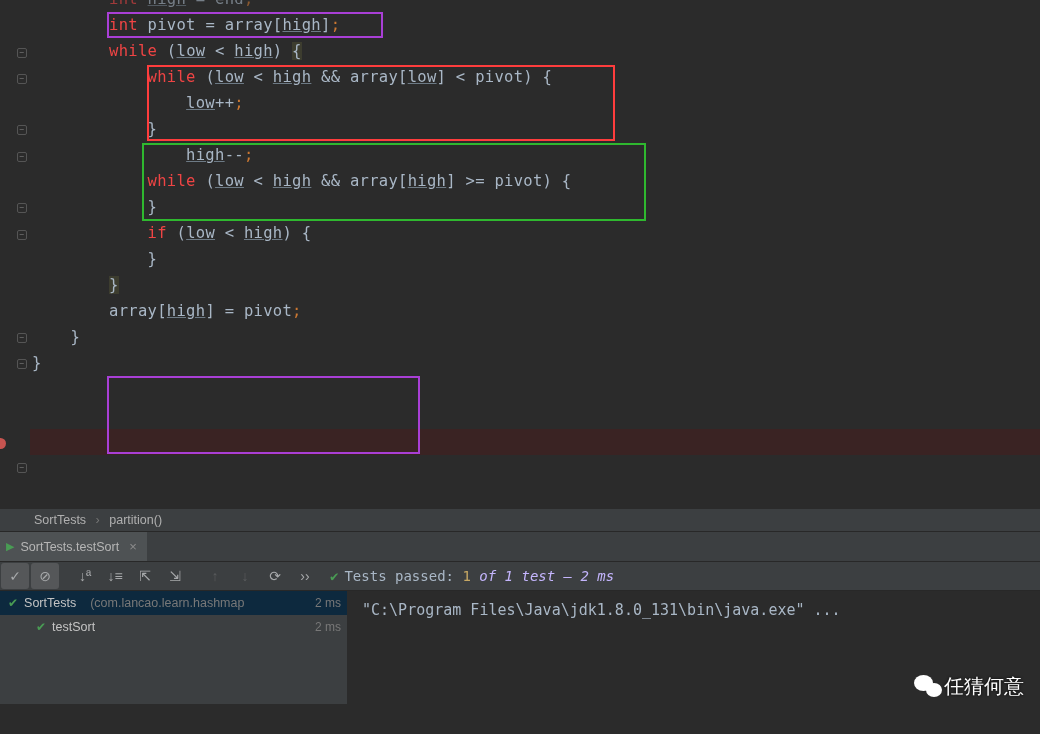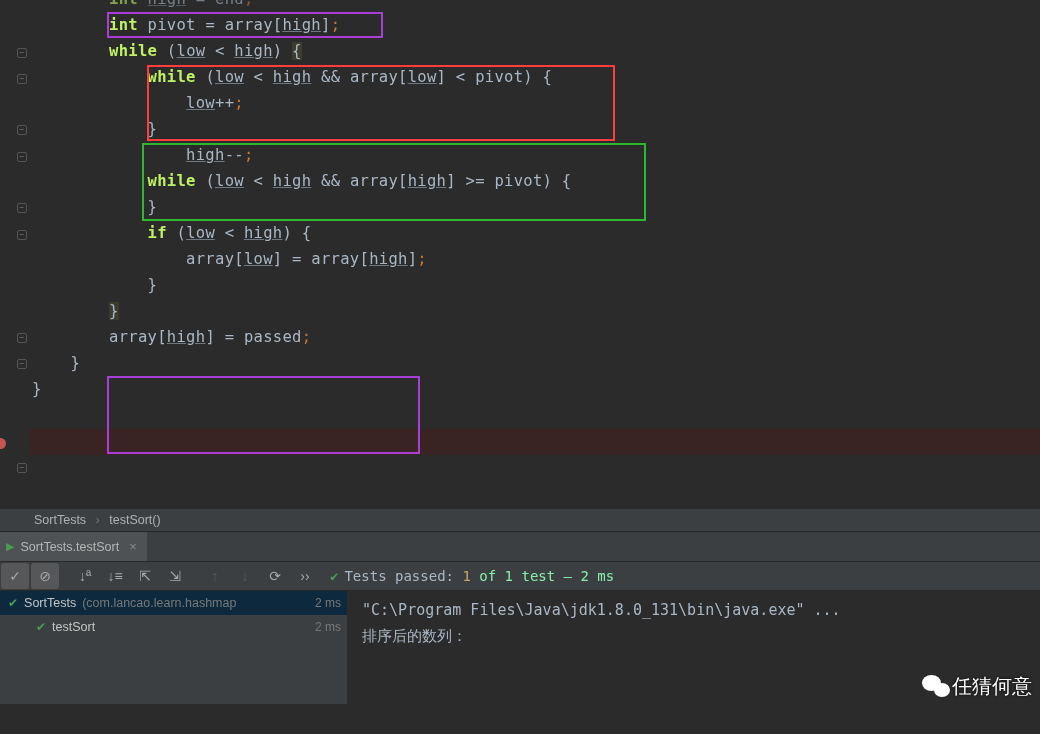--- a/index.html
+++ b/index.html
@@ -42,21 +42,21 @@
     padding-left: 2px;
     position: relative;
   }
   .line {
     height: 26px;
     line-height: 26px;
     white-space: pre;
     font-size: 15.5px;
     letter-spacing: 0.3px;
   }
-  .kw { color: #bef264; font-weight: bold; }
+  .kw { color: #ef4444; }
   .punct { color: #cc7832; }
   .under { text-decoration: underline; text-decoration-color: #6d7a85; }
   
   .box-purple {
     position: absolute;
     border: 2px solid #a93fd6;
     pointer-events: none;
   }
   .box-red {
     position: absolute;
@@ -139,21 +139,21 @@
   .tool-btn.on { background: #555759; border-radius: 3px; }
   .tool-btn.dim { color: #5a5c5e; }
   .toolbar .spacer { width: 10px; }
   .test-status {
     margin-left: 10px;
     font-family: "Consolas", monospace;
     font-size: 14px;
     color: #a9b7c6;
   }
   .test-status .pass-ico { color: #499c54; margin-right: 6px; }
-  .test-status .grey { color: #86efac; }
+  .test-status .grey { color: #c4b5fd; font-style: italic; }
   .test-status .yell { color: #c7a864; }
   .runner-body {
     display: flex;
     height: 113px;
     background: #2b2b2b;
   }
   .test-tree {
     width: 348px;
     background: #3c3f41;
     font-family: sans-serif;
@@ -163,35 +163,35 @@
   .tree-row {
     height: 24px;
     display: flex;
     align-items: center;
     justify-content: space-between;
     padding: 0 6px 0 8px;
     color: #c4c4c4;
   }
   .tree-row.sel { background: #0d293e; }
   .tree-row .left { display: flex; align-items: center; gap: 6px; overflow: hidden; white-space: nowrap; }
-  .tree-row .pkg { color: #787878; margin-left: 0; }
+  .tree-row .pkg { color: #787878; margin-left: 8px; }
   .tree-row .dur { color: #787878; font-size: 12px; flex-shrink: 0; }
   .check-ico { color: #499c54; font-size: 12px; }
   .console {
     flex: 1;
     background: #2b2b2b;
     padding: 6px 14px;
     font-family: "Consolas", monospace;
     font-size: 15px;
     line-height: 26px;
     color: #a9b7c6;
   }
   .watermark {
     position: absolute;
-    right: 8px;
+    right: 16px;
     bottom: 32px;
     display: flex;
     align-items: center;
     gap: 0;
     color: #ffffff;
     font-family: sans-serif;
     font-size: 20px;
     font-weight: 500;
     z-index: 50;
     text-shadow: 0 0 3px #000;
@@ -235,33 +235,32 @@
     <div class="line" style="opacity:.6;margin-top:-18px">        <span class="kw">int </span><span class="under">high</span> = end<span class="punct">;</span></div>
     <div class="line">        <span class="kw">int </span><span>pivot = array[</span><span class="under">high</span><span>]</span><span class="punct">;</span></div>
     <div class="line">        <span class="kw">while </span><span>(</span><span class="under">low</span><span> &lt; </span><span class="under">high</span><span>) </span><span style="background:#3d3d2f">{</span></div>
     <div class="line">            <span class="kw">while </span><span>(</span><span class="under">low</span><span> &lt; </span><span class="under">high</span><span> &amp;&amp; array[</span><span class="under">low</span><span>] &lt; pivot) {</span></div>
     <div class="line">                <span class="under">low</span><span>++</span><span class="punct">;</span></div>
     <div class="line">            <span>}</span></div>
     <div class="line">                <span class="under">high</span><span>--</span><span class="punct">;</span></div>
     <div class="line">            <span class="kw">while </span><span>(</span><span class="under">low</span><span> &lt; </span><span class="under">high</span><span> &amp;&amp; array[</span><span class="under">high</span><span>] &gt;= pivot) {</span></div>
     <div class="line">            <span>}</span></div>
     <div class="line">            <span class="kw">if </span><span>(</span><span class="under">low</span><span> &lt; </span><span class="under">high</span><span>) {</span></div>
-    <div class="line">                <span>array[</span><span class="under">low</span><span>] = array[</span><span class="under">high</span><span>]</span><span class="punct">;</span></div>
     <div class="line">            <span>}</span></div>
     <div class="line">        <span style="background:#3d3d2f">}</span></div>
-    <div class="line">        <span>array[</span><span class="under">high</span><span>] = passed</span><span class="punct">;</span></div>
+    <div class="line">        <span>array[</span><span class="under">high</span><span>] = pivot</span><span class="punct">;</span></div>
     <div class="line">    <span>}</span></div>
     <div class="line"><span>}</span></div>
   </div>
 </div>
 
 <div class="breadcrumb">
   <span>SortTests</span>
   <span class="sep">›</span>
-  <span>testSort()</span>
+  <span>partition()</span>
 </div>
 
 <div class="tab-bar">
   <div class="run-tab">
     <span class="play-icon">▶</span>
     <span>SortTests.testSort</span>
     <span class="close">×</span>
   </div>
 </div>
 
@@ -297,20 +296,19 @@
       <div class="left">
         <span class="check-ico">✔</span>
         <span>testSort</span>
       </div>
       <span class="dur">2 ms</span>
     </div>
   </div>
   <div class="console">
     <div>"C:\Program Files\Java\jdk1.8.0_131\bin\java.exe" ...</div>
     <div></div>
-    <div>排序后的数列：</div>
   </div>
 </div>
 
 <div class="watermark">
   <div class="wechat-ico"></div>
   <span>任猜何意</span>
 </div>
 
 </body></html>

